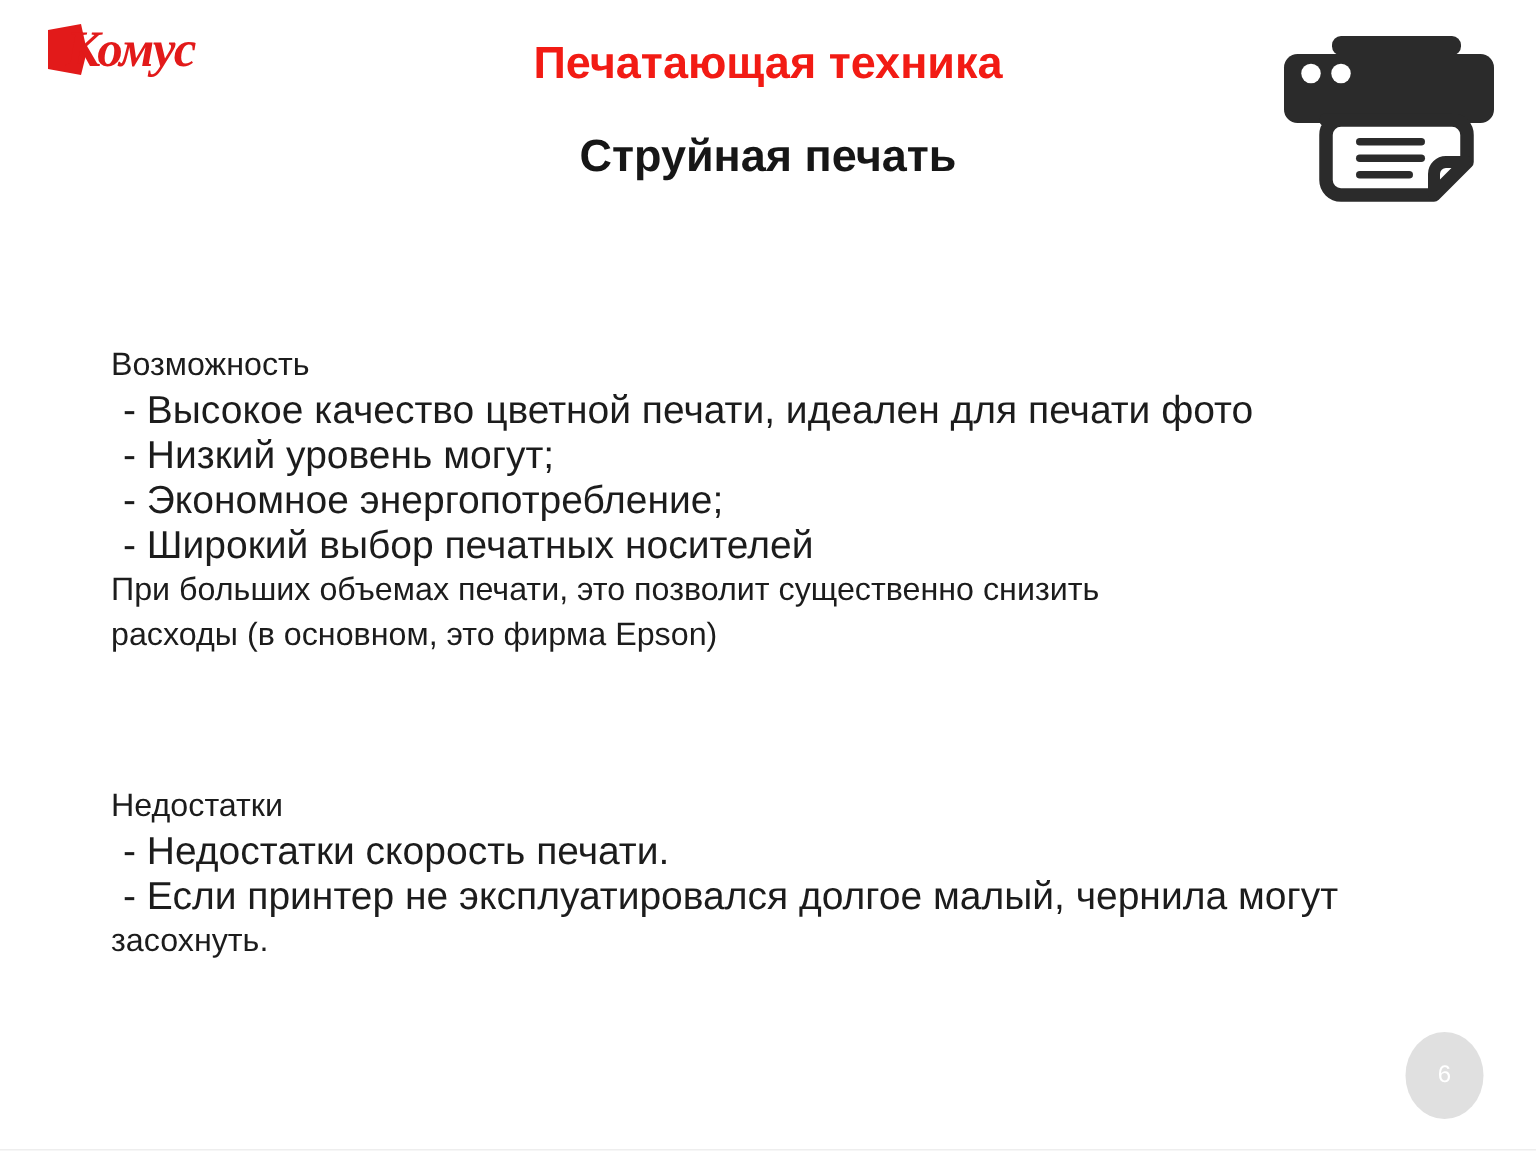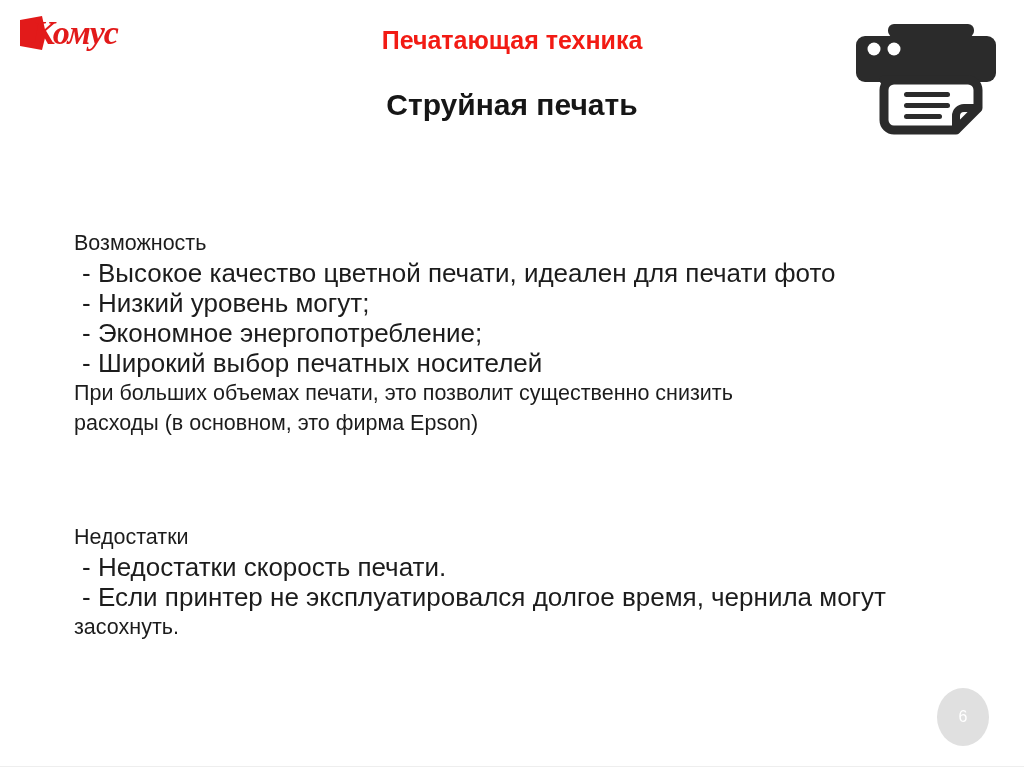--- a/index.html
+++ b/index.html
@@ -21,21 +21,21 @@
     height: 767px;
     background: #ffffff;
     box-sizing: border-box;
     border-bottom: 1px solid #eeeeee;
     overflow: hidden;
   }
 
   
   .logo {
     position: absolute;
-    left: 16px;
+    left: 28px;
     top: 14px;
     width: 120px;
     height: 40px;
     text-align: center;
   }
   .logo svg { display: block; }
   .logo-text {
     font-family: "Liberation Serif", serif;
     font-weight: bold;
     font-style: italic;
@@ -44,21 +44,21 @@
     letter-spacing: -1px;
   }
 
   
   .header-title {
     position: absolute;
     left: 0;
     top: 26px;
     width: 1024px;
     text-align: center;
-    font-size: 25px;
+    font-size: 30px;
     font-weight: bold;
     color: #f21b14;
     letter-spacing: 0px;
   }
   .subtitle {
     position: absolute;
     left: 0;
     top: 88px;
     width: 1024px;
     text-align: center;
@@ -171,21 +171,21 @@
       <div class="bullet">- Широкий выбор печатных носителей</div>
       <div class="cont">При больших объемах печати, это позволит существенно снизить</div>
       <div class="cont">расходы (в основном, это фирма Epson)</div>
     </div>
 
     <div class="gap-lg"></div>
 
     <div class="block">
       <div class="heading">Недостатки</div>
       <div class="bullet">- Недостатки скорость печати.</div>
-      <div class="bullet">- Если принтер не эксплуатировался долгое время, чернила могут</div>
+      <div class="bullet">- Если принтер не эксплуатировался долгое малый, чернила могут</div>
       <div class="cont">засохнуть.</div>
     </div>
 
   </div>
 
   <div class="page-badge">
     <span>6</span>
   </div>
 
 </div>

